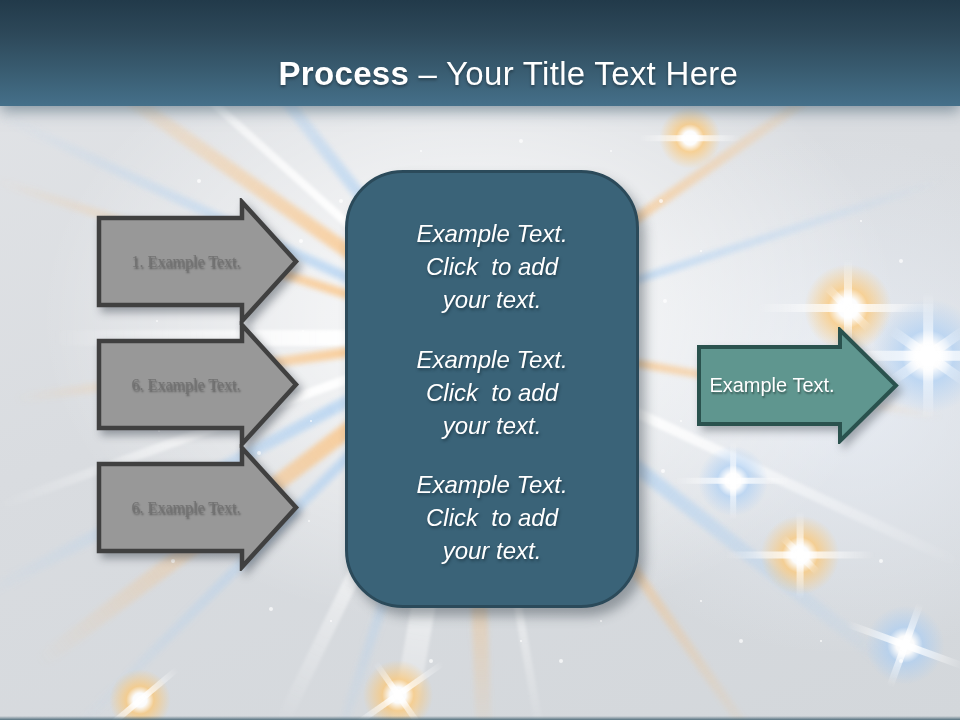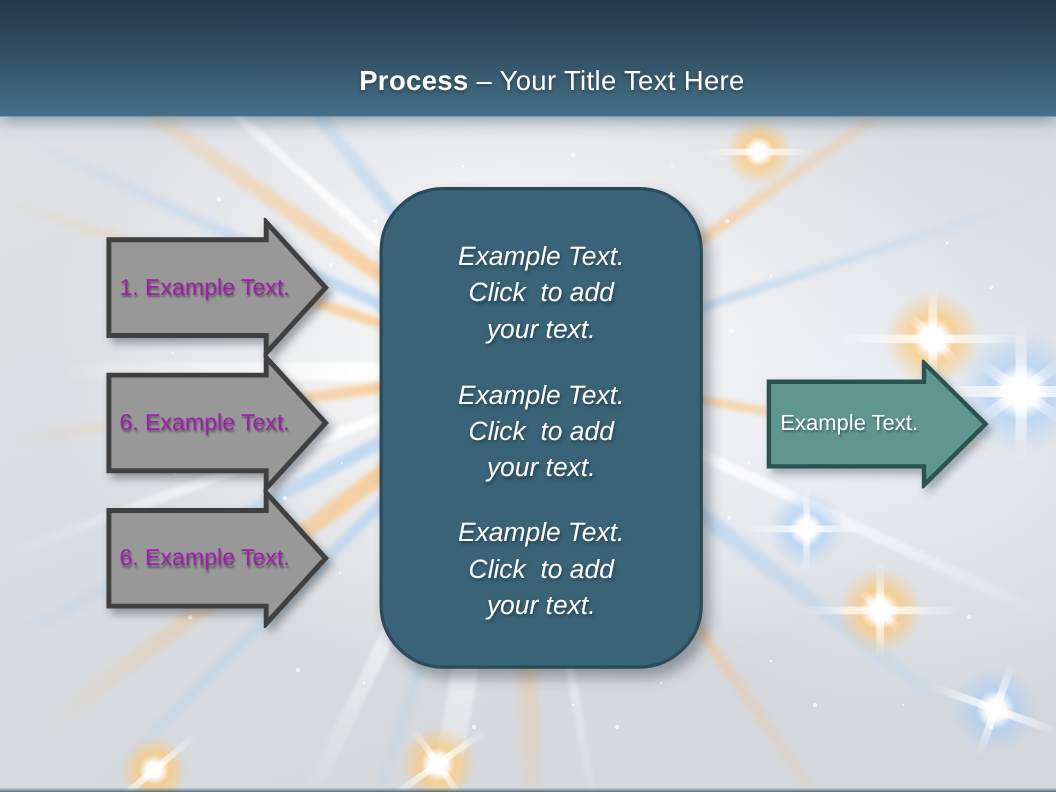--- a/index.html
+++ b/index.html
@@ -61,37 +61,37 @@
   }
   
   .header {
     position:absolute; left:0; top:0; width:960px; height:106px;
     background:linear-gradient(180deg, var(--header-top,#223a4a) 0%, #2d4859 32%, #3a5e73 70%, var(--header-bottom,#45708a) 100%);
     box-shadow:0 5px 14px rgba(45,75,95,0.5);
     display:flex; align-items:center; justify-content:center;
     padding-top:42px; box-sizing:border-box;
   }
   .title {
-    color:#ffffff; font-size:25px; letter-spacing:0.3px;
+    color:#ffffff; font-size:33px; letter-spacing:0.3px;
     text-shadow:0 2px 3px rgba(0,0,0,0.35); white-space:pre;
   }
   .title .em { font-weight:700; }
   .bottom-bar {
     position:absolute; left:0; bottom:0; width:960px; height:4px;
     background:linear-gradient(180deg, rgba(70,100,118,0) 0%, rgba(62,94,110,0.85) 100%);
   }
   
   .step {
     position:absolute; left:96px; width:204px; height:127px;
   }
   .step svg { position:absolute; inset:0; filter:drop-shadow(4px 5px 4px rgba(50,60,70,0.45)); }
   .step .lbl {
     position:absolute; inset:0; display:flex; align-items:center; justify-content:center;
     padding-right:24px; box-sizing:border-box;
-    color:#a21caf; font-size:21px; text-shadow:1px 2px 2px rgba(0,0,0,0.45);
+    color:#737373; font-size:16px; text-shadow:1px 2px 2px rgba(0,0,0,0.45);font-family:Liberation Serif, serif;
   }
   
   .panel {
     position:absolute; left:345px; top:170px; width:294px; height:438px;
     box-sizing:border-box;
     background:var(--panel-fill,#3a6378);
     border:3px solid var(--panel-border,#2b4a5a);
     border-radius:58px;
     box-shadow:6px 8px 12px rgba(60,70,80,0.45);
     display:flex; flex-direction:column; justify-content:space-between;

